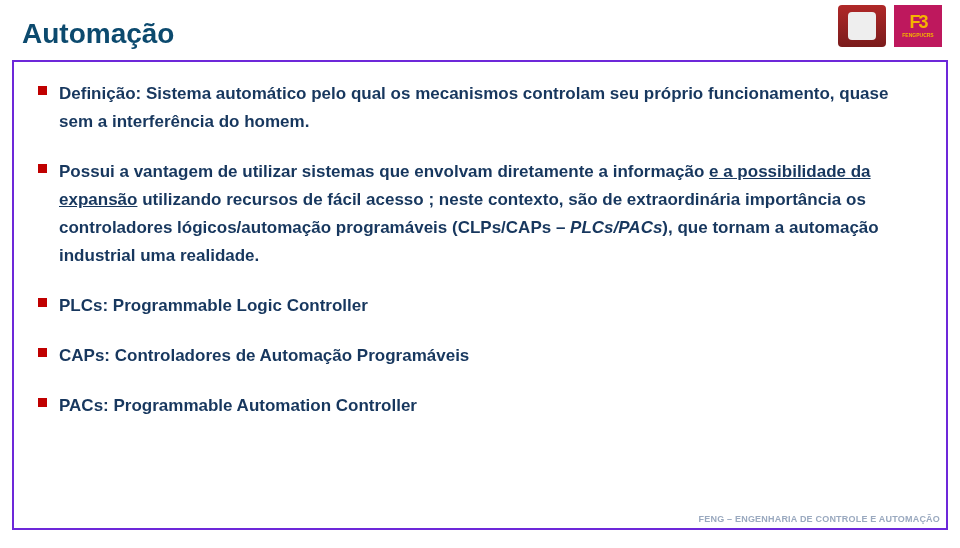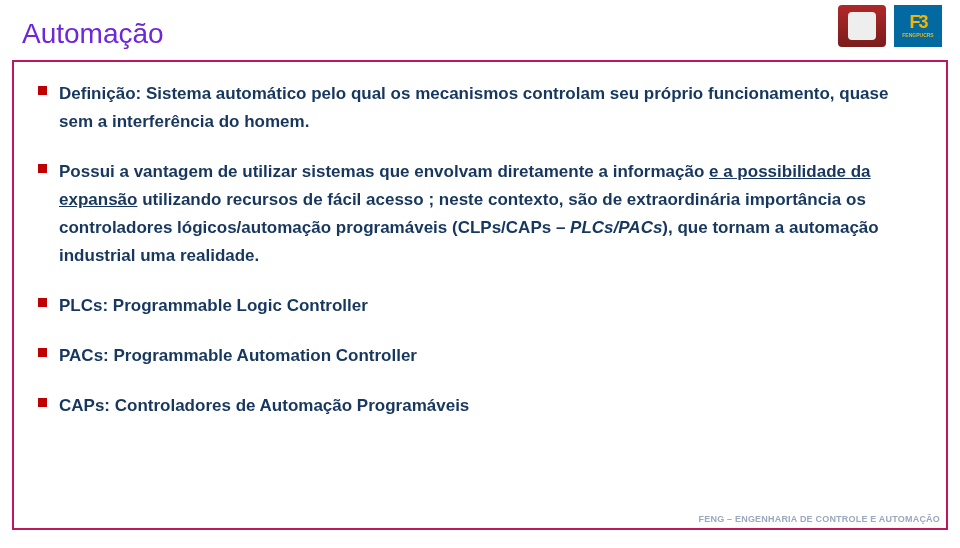--- a/index.html
+++ b/index.html
@@ -9,22 +9,22 @@
     background: #fff;
     font-family: Arial, Helvetica, sans-serif;
     position: relative;
     overflow: hidden;
   }
   .slide-title {
     position: absolute;
     top: 18px;
     left: 22px;
     font-size: 28px;
-    font-weight: normal;
-    color: #6d28d9;
+    font-weight: bold;
+    color: #0c4a6e;
   }
   .logos {
     position: absolute;
     top: 5px;
     right: 18px;
     display: flex;
     gap: 8px;
     align-items: center;
   }
   .logo-a {
@@ -39,39 +39,39 @@
   .logo-a::before {
     content: "";
     width: 28px;
     height: 28px;
     background: #eee;
     border-radius: 4px;
   }
   .logo-b {
     width: 48px;
     height: 42px;
-    background: #0369a1;
+    background: #be185d;
     display: flex;
     align-items: center;
     justify-content: center;
     color: #f5b400;
     font-size: 10px;
     font-weight: bold;
     text-align: center;
     line-height: 1.1;
     flex-direction: column;
   }
   .logo-b .f3 { font-size: 18px; letter-spacing: -2px; }
   .content-frame {
     position: absolute;
     top: 60px;
     left: 12px;
     right: 12px;
     bottom: 18px;
-    border: 2px solid #be185d;
+    border: 2px solid #6d28d9;
     padding: 18px 24px 14px 24px;
   }
   .bullet {
     display: flex;
     align-items: flex-start;
     margin-bottom: 22px;
   }
   .bullet .sq {
     flex: 0 0 auto;
     width: 9px;
@@ -120,21 +120,21 @@
       <div class="bullet">
         <div class="sq"></div>
         <div class="txt">Possui a vantagem de utilizar sistemas que envolvam diretamente a informação <u>e a possibilidade da expansão</u> utilizando recursos de fácil acesso ; neste contexto, são de extraordinária importância os controladores lógicos/automação programáveis (CLPs/CAPs – <i>PLCs/PACs</i>), que tornam a automação industrial uma realidade.</div>
       </div>
       <div class="bullet">
         <div class="sq"></div>
         <div class="txt">PLCs: Programmable Logic Controller</div>
       </div>
       <div class="bullet">
         <div class="sq"></div>
-        <div class="txt">PACs: Programmable Automation Controller</div>
+        <div class="txt">CAPs: Controladores de Automação Programáveis</div>
       </div>
       <div class="bullet">
         <div class="sq"></div>
-        <div class="txt">CAPs: Controladores de Automação Programáveis</div>
+        <div class="txt">PACs: Programmable Automation Controller</div>
       </div>
     </div>
   <div class="footer">FENG – ENGENHARIA DE CONTROLE E AUTOMAÇÃO</div>
 </div>
 
 </body></html>

